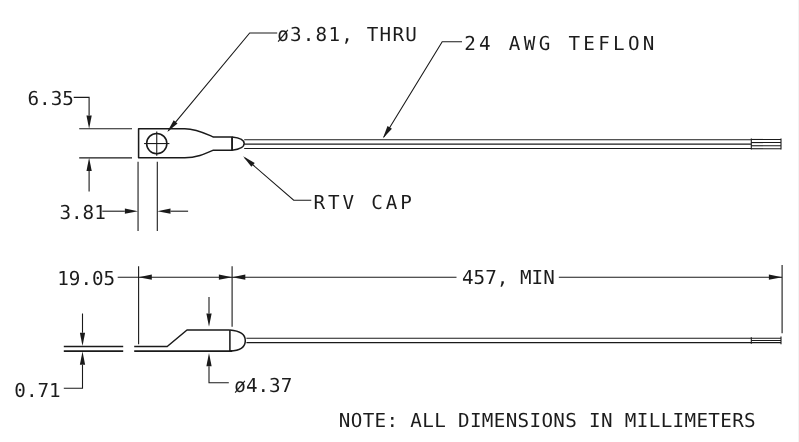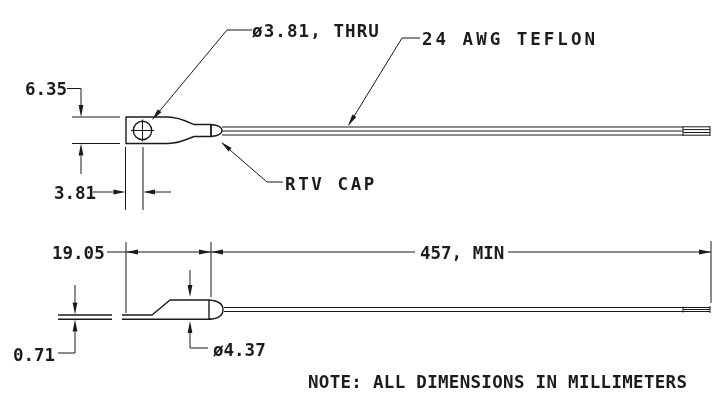--- a/index.html
+++ b/index.html
@@ -6,21 +6,20 @@
     --color-line:#1a1a1a;
     --color-text:#1c1c1c;
     --color-background:#ffffff;
   }
   html,body{margin:0;padding:0;background:#e8e8e8;}
   .page{
     width:726px;height:402px;
     background:var(--color-background);
     position:relative;margin:0 auto;
     font-family:"DejaVu Sans Mono","Liberation Mono",monospace;
-    font-weight:bold;
   }
   svg{display:block;}
   .obj{stroke:var(--color-line);stroke-width:1.4;fill:none;stroke-linecap:butt;stroke-linejoin:round;}
   .objf{stroke:var(--color-line);stroke-width:1.4;fill:var(--color-background);stroke-linejoin:round;}
   .thin{stroke:var(--color-line);stroke-width:1;fill:none;stroke-linecap:butt;}
   .arrow{fill:var(--color-line);stroke:none;}
   .cad-text{
     font-family:"DejaVu Sans Mono","Liberation Mono",monospace;
     font-size:17.5px;fill:var(--color-text);
   }

